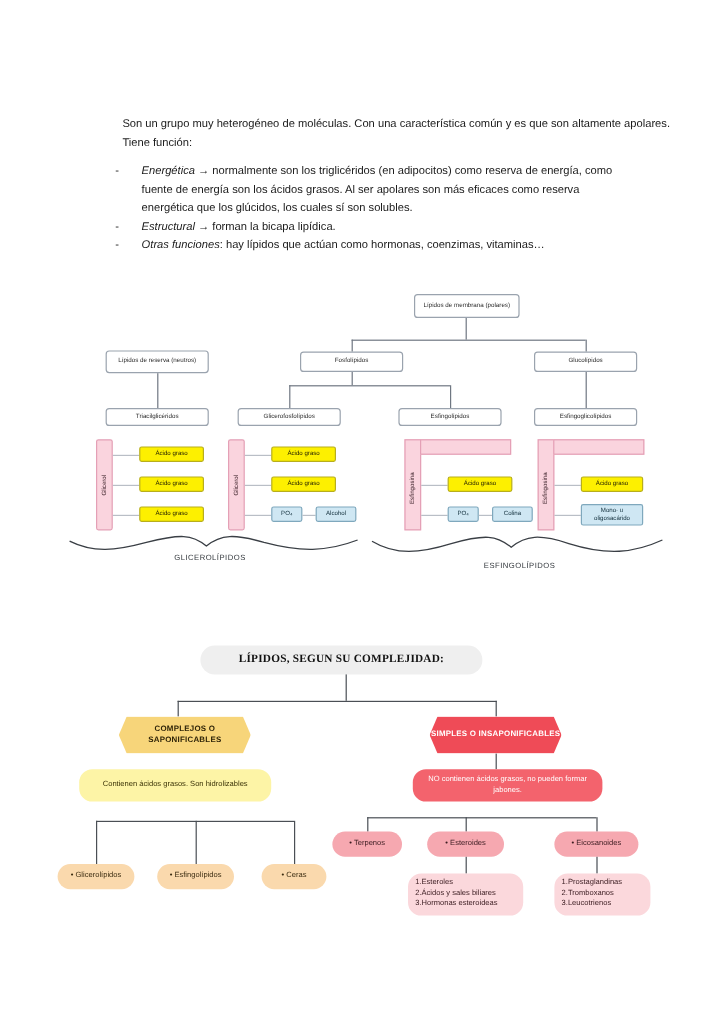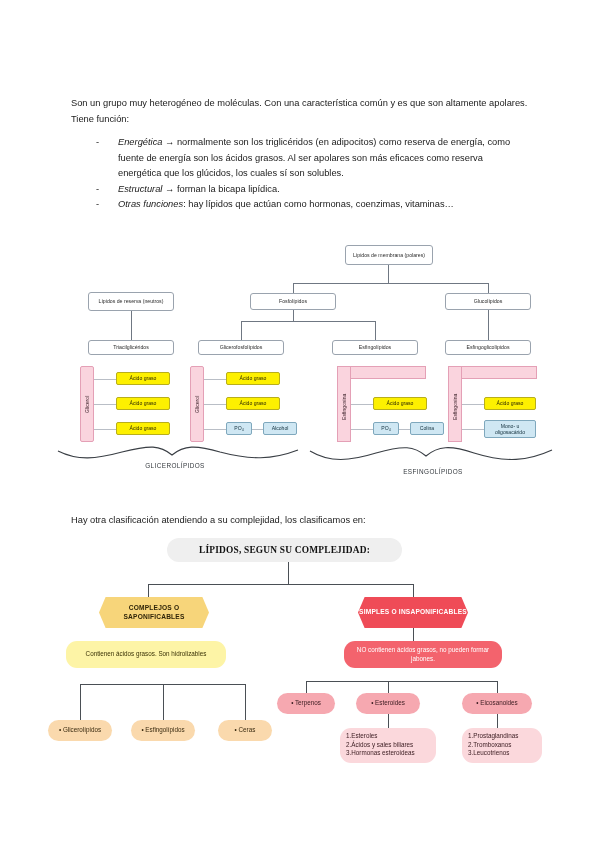--- a/index.html
+++ b/index.html
@@ -15,21 +15,21 @@
   .doc-title{
     position:absolute;left:0;right:0;top:65px;text-align:center;
     font-size:11.5px;font-weight:bold;letter-spacing:.2px;
   }
   .doc-title span{border-bottom:1.4px solid #111;padding-bottom:1px;}
 
   .para{
     position:absolute;left:71px;width:457px;
     font-size:9.3px;line-height:15.6px;text-align:left;
   }
-  .p-intro{top:96px;}
+  .p-intro{top:96px;margin-left:31px;}
   .p-seg{top:222px;}
   .p-otra{top:513px;}
 
   .bullets{position:absolute;left:96px;width:432px;top:135px;font-size:9.3px;line-height:15.6px;}
   .bi{display:flex;align-items:flex-start;margin:0;}
   .bi .dash{width:22px;flex:0 0 22px;}
   .bi .btxt{flex:1;}
   .it{font-style:italic;}
 
   
@@ -191,21 +191,20 @@
     <svg width="600" height="40" style="position:absolute;left:0;top:443px;">
       <path d="M58,8 C78,18 96,16 122,9 C150,2 160,2 172,12 C184,2 196,2 220,9 C250,17 272,17 298,7" fill="none" stroke="#3a3f45" stroke-width="1.1"></path>
     </svg>
     <svg width="600" height="40" style="position:absolute;left:0;top:443px;">
       <path d="M310,8 C330,20 350,18 376,10 C404,2 414,3 426,13 C438,3 450,2 474,10 C506,20 528,18 552,7" fill="none" stroke="#3a3f45" stroke-width="1.1"></path>
     </svg>
     <div class="grouplabel" style="left:120px;top:462px;width:110px;">GLICEROLÍPIDOS</div>
     <div class="grouplabel" style="left:378px;top:468px;width:110px;">ESFINGOLÍPIDOS</div>
   </div>
 
-  <div class="para p-otra">Hay otra clasificación atendiendo a su complejidad, los clasificamos en:</div>
 
   <div class="dg" style="left:0;top:0;width:600px;height:848px;">
 
     <div class="cap" style="left:167px;top:538px;width:235px;height:24px;font-family:Liberation Serif, serif;">LÍPIDOS, SEGUN SU COMPLEJIDAD:</div>
 
     <div class="con conv" style="left:288px;top:562px;height:22px;"></div>
     <div class="con conh" style="left:148px;top:584px;width:266px;"></div>
     <div class="con conv" style="left:148px;top:584px;height:13px;"></div>
     <div class="con conv" style="left:413px;top:584px;height:13px;"></div>
 

